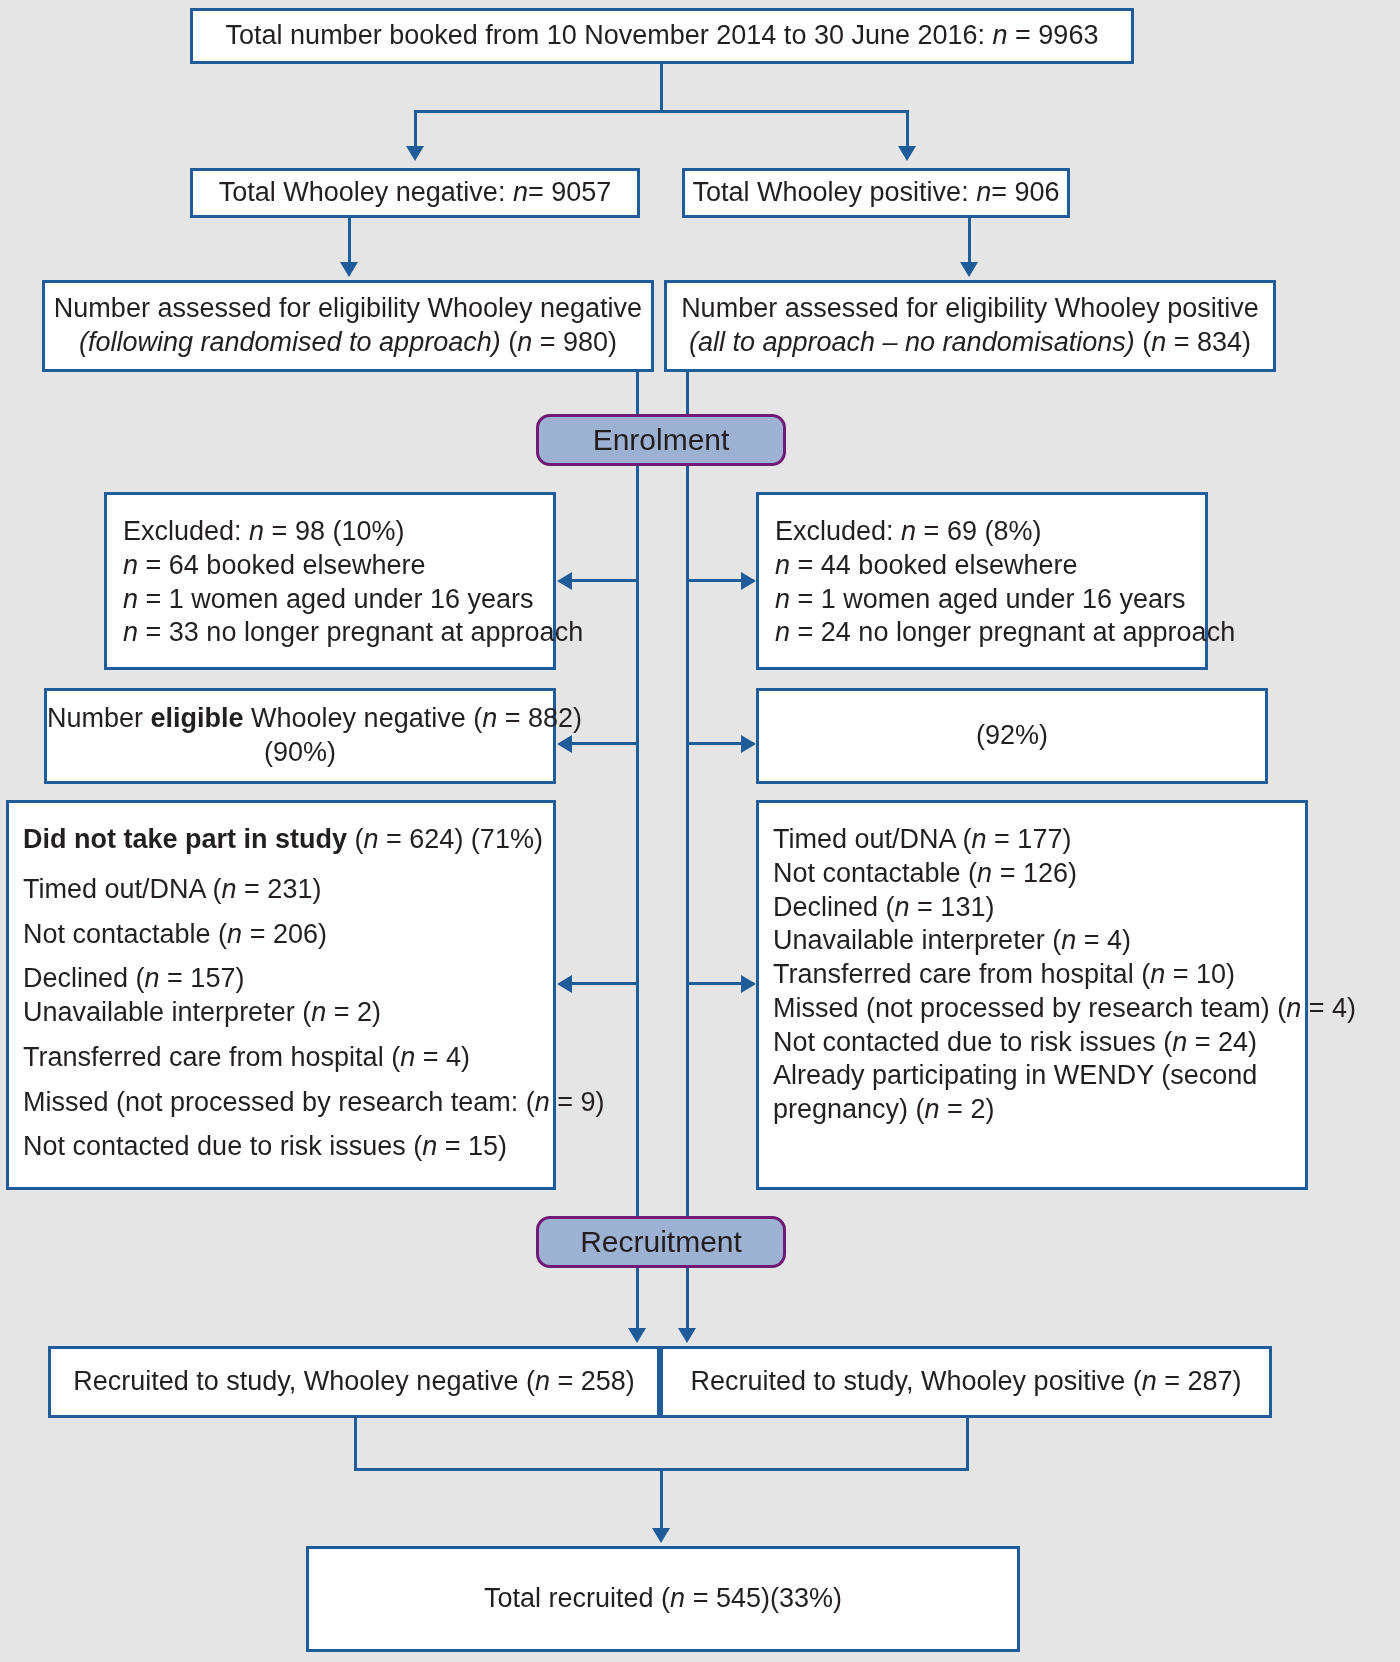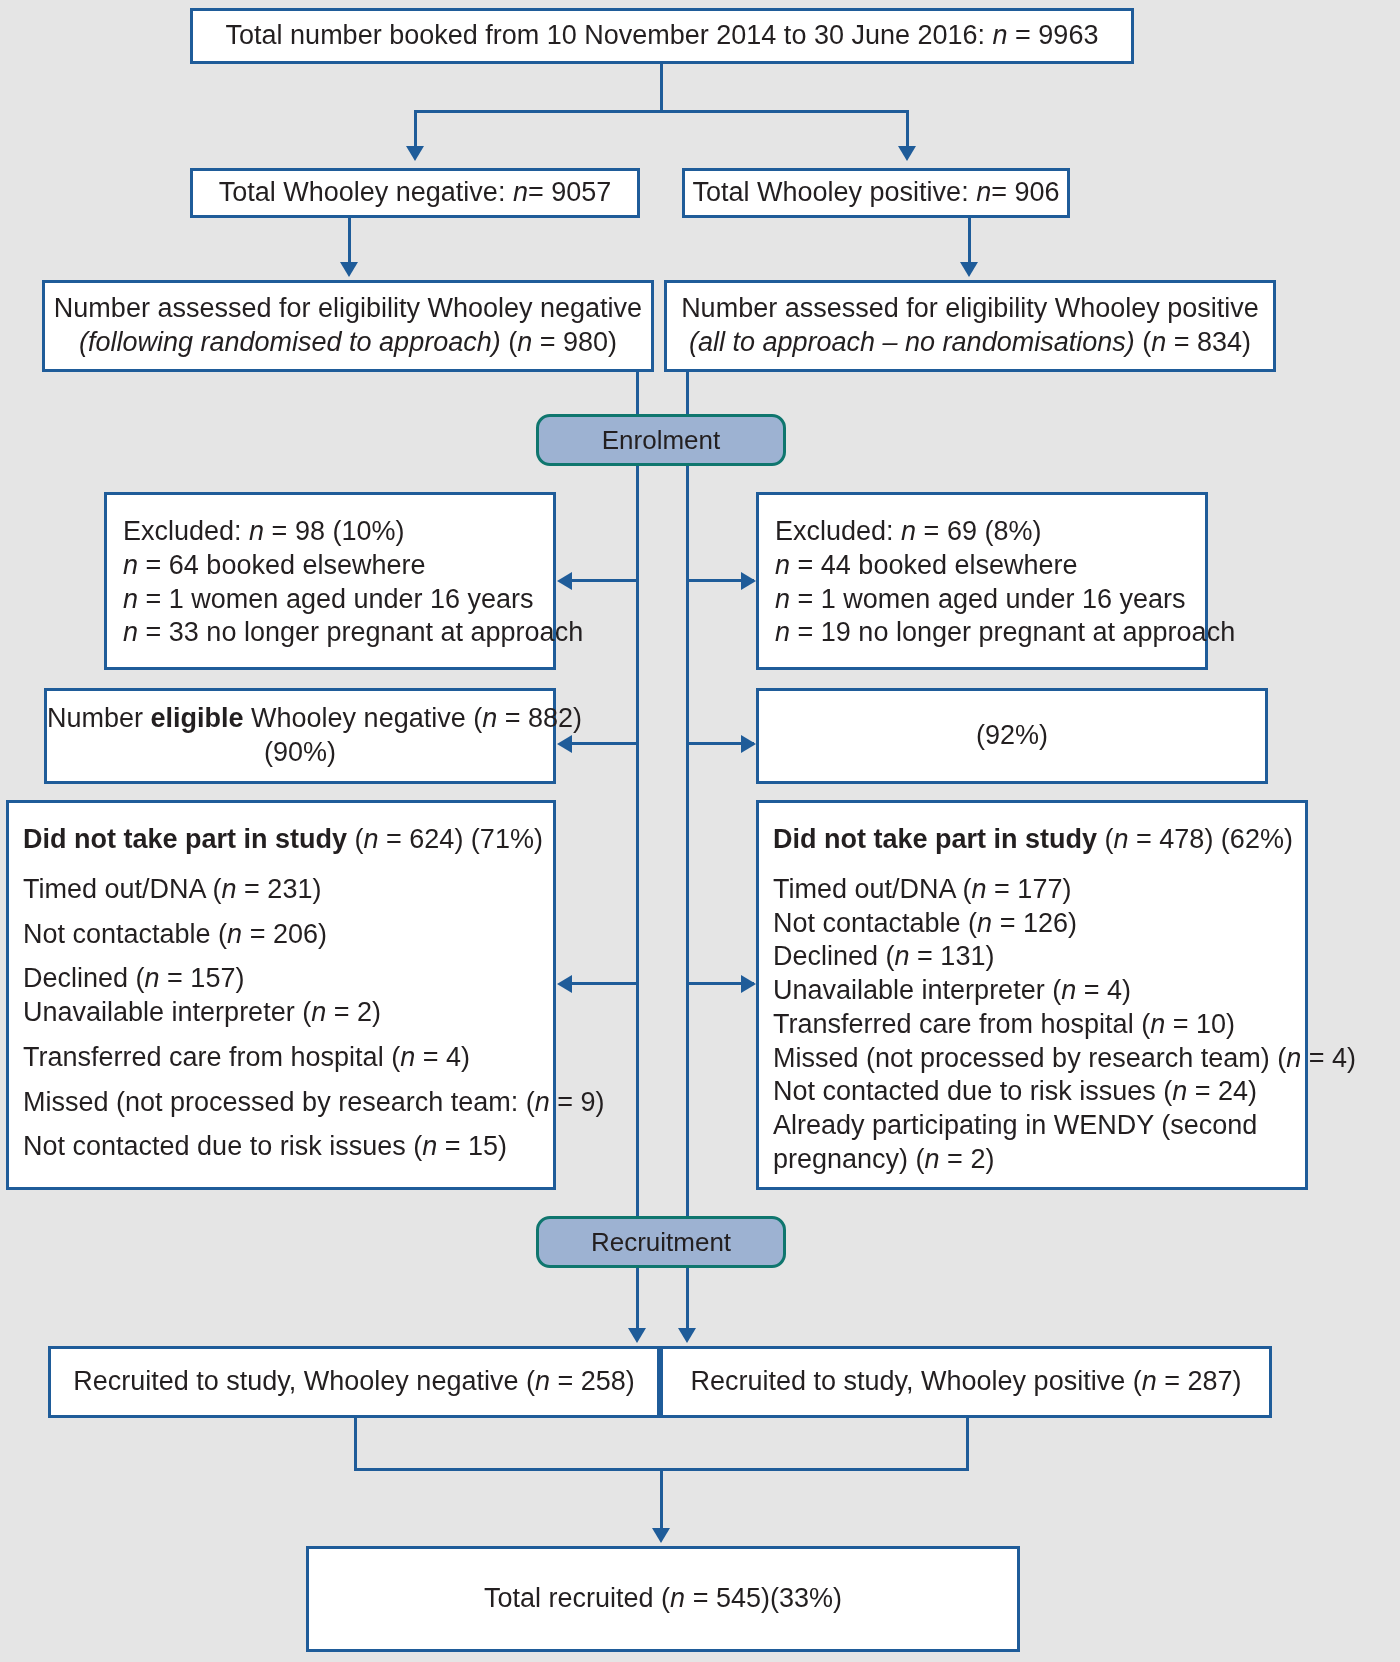--- a/index.html
+++ b/index.html
@@ -42,27 +42,27 @@
     width: 100%;
   }
   .ln { display: block; white-space: nowrap; }
   .it { font-style: italic; }
   .bd { font-weight: bold; }
 
   
   .pill {
     position: absolute;
     box-sizing: border-box;
-    border: 3px solid #0f766e;
+    border: 3px solid #701a75;
     border-radius: 14px;
     background: #9db2d2;
     display: flex;
     align-items: center;
     justify-content: center;
-    font-size: 26px;
+    font-size: 30px;
     color: #231f20;
     z-index: 9;
   }
 
   
   .vline, .hline {
     position: absolute;
     background: #1f5c99;
     z-index: 2;
   }
@@ -152,21 +152,21 @@
       <span class="ln"><span class="it">n</span> <span>= 1</span><span> women aged under 16 years</span></span>
       <span class="ln"><span class="it">n</span> <span>= 33</span><span> no longer pregnant at approach</span></span>
     </span>
   </div>
 
   <div class="box listbox" style="left:756px; top:492px; width:452px; height:178px;">
     <span class="inner">
       <span class="ln"><span>Excluded: </span><span class="it">n</span><span> = 69 (8%)</span></span>
       <span class="ln"><span class="it">n</span> <span>= 44</span><span> booked elsewhere</span></span>
       <span class="ln"><span class="it">n</span> <span>= 1</span><span> women aged under 16 years</span></span>
-      <span class="ln"><span class="it">n</span> <span>= 19</span><span> no longer pregnant at approach</span></span>
+      <span class="ln"><span class="it">n</span> <span>= 24</span><span> no longer pregnant at approach</span></span>
     </span>
   </div>
 
   <div class="hline" style="left:571px; top:579px; width:68px;"></div>
   <div class="arrow-left" style="left:557px; top:572px;"></div>
   <div class="hline" style="left:686px; top:579px; width:68px;"></div>
   <div class="arrow-right" style="left:741px; top:572px;"></div>
 
   <div class="box center" style="left:44px; top:688px; width:512px; height:96px;">
     <span class="inner">
@@ -194,21 +194,20 @@
       <span class="ln" style="">Declined (<i>n</i> = 157)</span>
       <span class="ln" style="margin-bottom:11px;">Unavailable interpreter (<i>n</i> = 2)</span>
       <span class="ln" style="margin-bottom:11px;">Transferred care from hospital (<i>n</i> = 4)</span>
       <span class="ln" style="margin-bottom:11px;">Missed (not processed by research team: (<i>n</i> = 9)</span>
       <span class="ln">Not contacted due to risk issues (<i>n</i> = 15)</span>
     </span>
   </div>
 
   <div class="box listbox" style="left:756px; top:800px; width:552px; height:390px; padding:20px 14px;">
     <span class="inner">
-      <span class="ln" style="margin-bottom:16px;"><span class="bd">Did not take part in study</span><span> (<i>n</i> = 478) (62%)</span></span>
       <span class="ln">Timed out/DNA (<i>n</i> = 177)</span>
       <span class="ln">Not contactable (<i>n</i> = 126)</span>
       <span class="ln">Declined (<i>n</i> = 131)</span>
       <span class="ln">Unavailable interpreter (<i>n</i> = 4)</span>
       <span class="ln">Transferred care from hospital (<i>n</i> = 10)</span>
       <span class="ln">Missed (not processed by research team) (<i>n</i> = 4)</span>
       <span class="ln">Not contacted due to risk issues (<i>n</i> = 24)</span>
       <span class="ln">Already participating in WENDY (second</span>
       <span class="ln">pregnancy) (<i>n</i> = 2)</span>
     </span>

